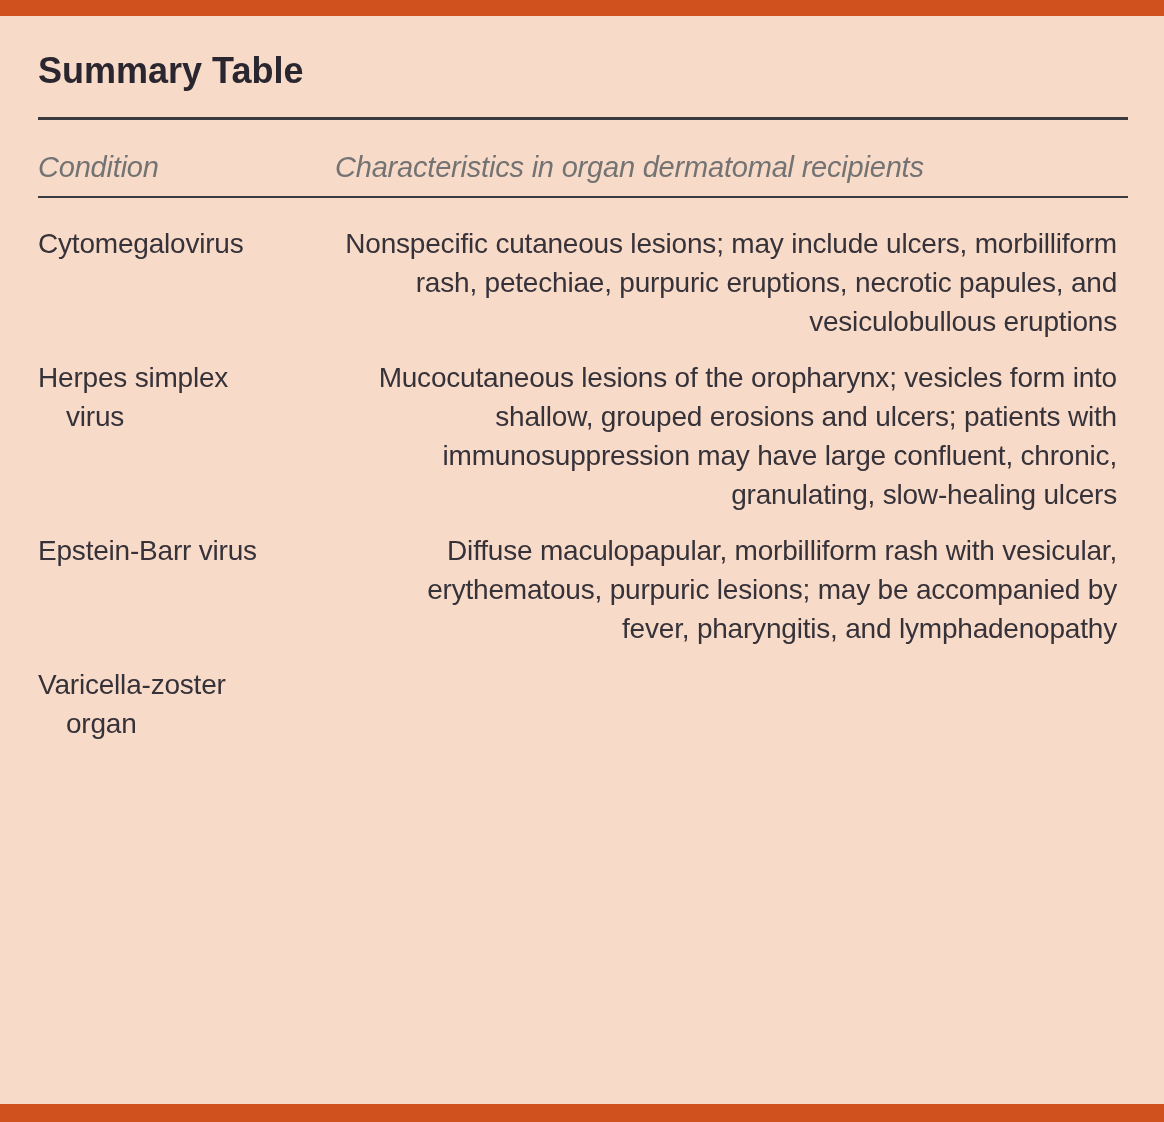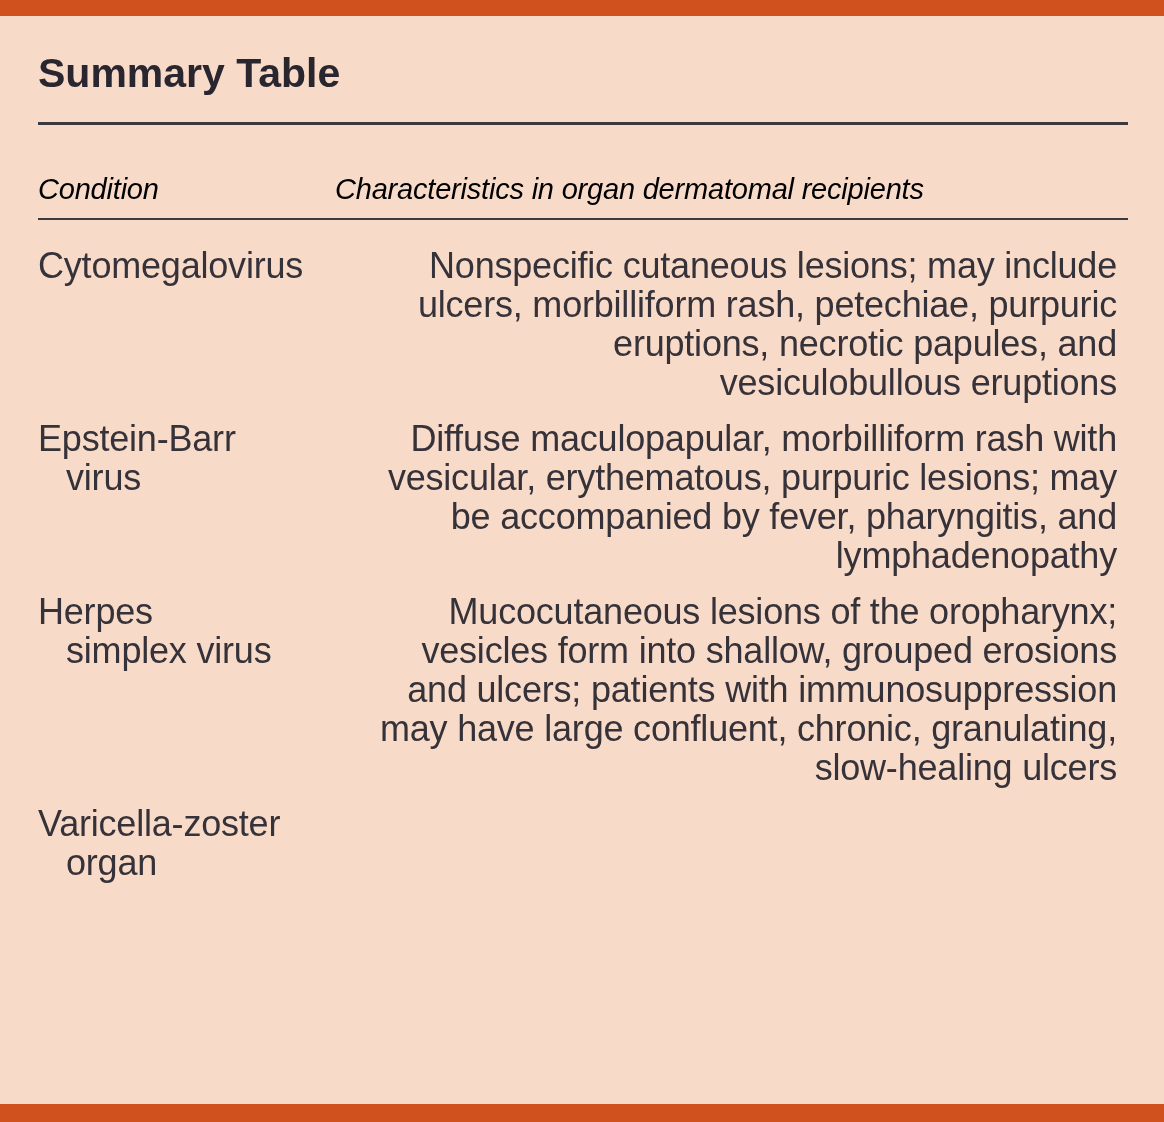--- a/index.html
+++ b/index.html
@@ -27,49 +27,49 @@
   .content {
     position: absolute;
     top: 16px;
     left: 0;
     right: 0;
     padding: 0 36px 0 38px;
     color: #363239;
   }
   .page-title {
     margin: 34px 0 0 0;
-    font-size: 41px;
+    font-size: 36px;
     font-weight: bold;
     letter-spacing: 0px;
     color: #29262F;
   }
   .rule {
     border: none;
     height: 2.5px;
     background: #3b3a3e;
     margin: 0;
   }
   .rule.rule-top { margin-top: 25px; }
   .rule.rule-under-header { margin-top: 12px; }
 
   .header-row {
     display: flex;
-    padding-top: 48px;
+    padding-top: 31px;
     font-size: 29px;
     font-style: italic;
-    color: #000000;
+    color: #737373;
     letter-spacing: -0.2px;
   }
   .col-condition { width: 297px; flex: 0 0 297px; }
   .col-chars { flex: 1 1 auto; }
 
   .rows { margin-top: 26px; }
   .row {
     display: flex;
-    font-size: 36px;
+    font-size: 28px;
     line-height: 39px;
     letter-spacing: -0.2px;
   }
   .row + .row { margin-top: 17px; }
 
   .cell-condition {
     width: 297px;
     flex: 0 0 297px;
   }
   .cell-condition .wrapbox {
@@ -107,30 +107,30 @@
 
       <div class="row">
         <div class="cell-condition">
           <div class="wrapbox">Cytomegalovirus</div>
         </div>
         <div class="cell-chars">Nonspecific cutaneous lesions; may include ulcers, morbilliform rash, petechiae, purpuric eruptions, necrotic papules, and vesiculobullous eruptions</div>
       </div>
 
       <div class="row">
         <div class="cell-condition">
-          <div class="wrapbox">Epstein-Barr virus</div>
+          <div class="wrapbox">Herpes simplex virus</div>
         </div>
-        <div class="cell-chars">Diffuse maculopapular, morbilliform rash with vesicular, erythematous, purpuric lesions; may be accompanied by fever, pharyngitis, and lymphadenopathy</div>
+        <div class="cell-chars">Mucocutaneous lesions of the oropharynx; vesicles form into shallow, grouped erosions and ulcers; patients with immunosuppression may have large confluent, chronic, granulating, slow-healing ulcers</div>
       </div>
 
       <div class="row">
         <div class="cell-condition">
-          <div class="wrapbox">Herpes simplex virus</div>
+          <div class="wrapbox">Epstein-Barr virus</div>
         </div>
-        <div class="cell-chars">Mucocutaneous lesions of the oropharynx; vesicles form into shallow, grouped erosions and ulcers; patients with immunosuppression may have large confluent, chronic, granulating, slow-healing ulcers</div>
+        <div class="cell-chars">Diffuse maculopapular, morbilliform rash with vesicular, erythematous, purpuric lesions; may be accompanied by fever, pharyngitis, and lymphadenopathy</div>
       </div>
 
 
       <div class="row">
         <div class="cell-condition">
           <div class="wrapbox">Varicella-zoster organ</div>
         </div>
       </div>
 
     </div>

